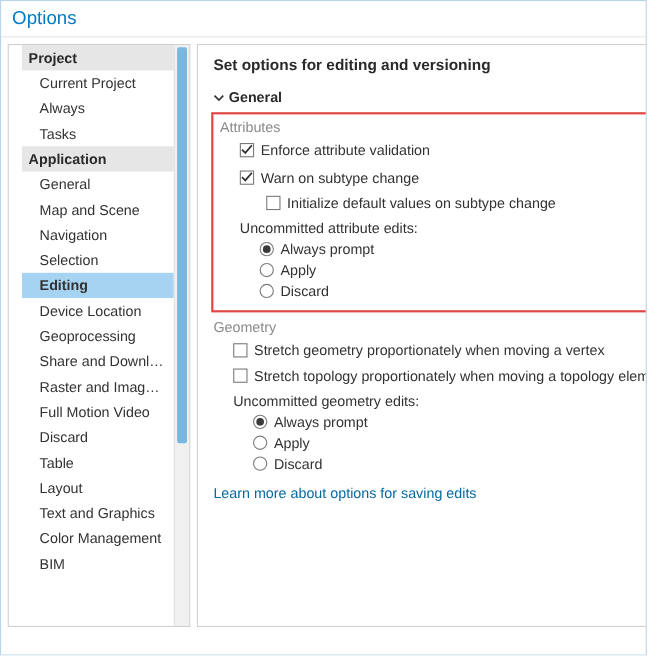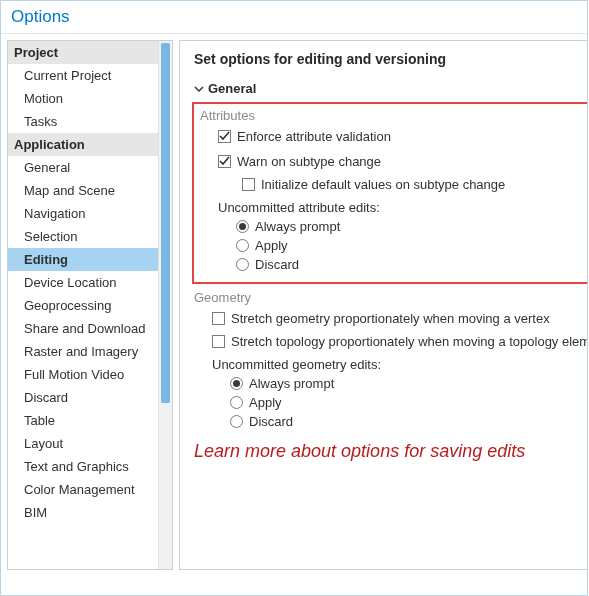--- a/index.html
+++ b/index.html
@@ -49,21 +49,21 @@
   }
   .sidebar-scroll-thumb {
     position: absolute;
     left: 2px; right: 2px;
     top: 2px; height: 360px;
     background: #7ab7e0;
     border-radius: 2px;
   }
   .sb-items {
     position: absolute;
-    left: 0; right: 14px;
+    left: 12px; right: 14px;
     top: 0;
   }
   .sb-header {
     background: #e6e6e6;
     font-weight: bold;
     padding: 4px 8px 4px 6px;
     font-size: 13px;
     color: #2a2a2a;
   }
   .sb-item {
@@ -164,45 +164,44 @@
   .radio.checked .dot { display:block; }
   .rlabel { font-size: 13px; }
   .sublabel-indent {
     padding-left: 18px;
     color: #323232;
     font-size: 13px;
     margin-top: 6px;
     margin-bottom: 2px;
   }
   .link {
-    color: #b91c1c;
-    font-size: 18px;
+    color: #0369a1;
+    font-size: 13px;
     margin-top: 10px;
     display: inline-block;
     cursor: default;
-    font-style: italic;
   }
   .clip {
     white-space: nowrap;
     overflow: hidden;
   }
 </style>
 </head>
 <body>
 
 <div class="window">
   <div class="titlebar">Options</div>
   <div class="body">
 
     <div class="sidebar-wrap">
       <div class="sidebar">
         <div class="sb-items">
           <div class="sb-header">Project</div>
           <div class="sb-item">Current Project</div>
-          <div class="sb-item">Motion</div>
+          <div class="sb-item">Always</div>
           <div class="sb-item">Tasks</div>
 
           <div class="sb-header">Application</div>
           <div class="sb-item">General</div>
           <div class="sb-item">Map and Scene</div>
           <div class="sb-item">Navigation</div>
           <div class="sb-item">Selection</div>
           <div class="sb-item selected">Editing</div>
           <div class="sb-item">Device Location</div>
           <div class="sb-item">Geoprocessing</div>

